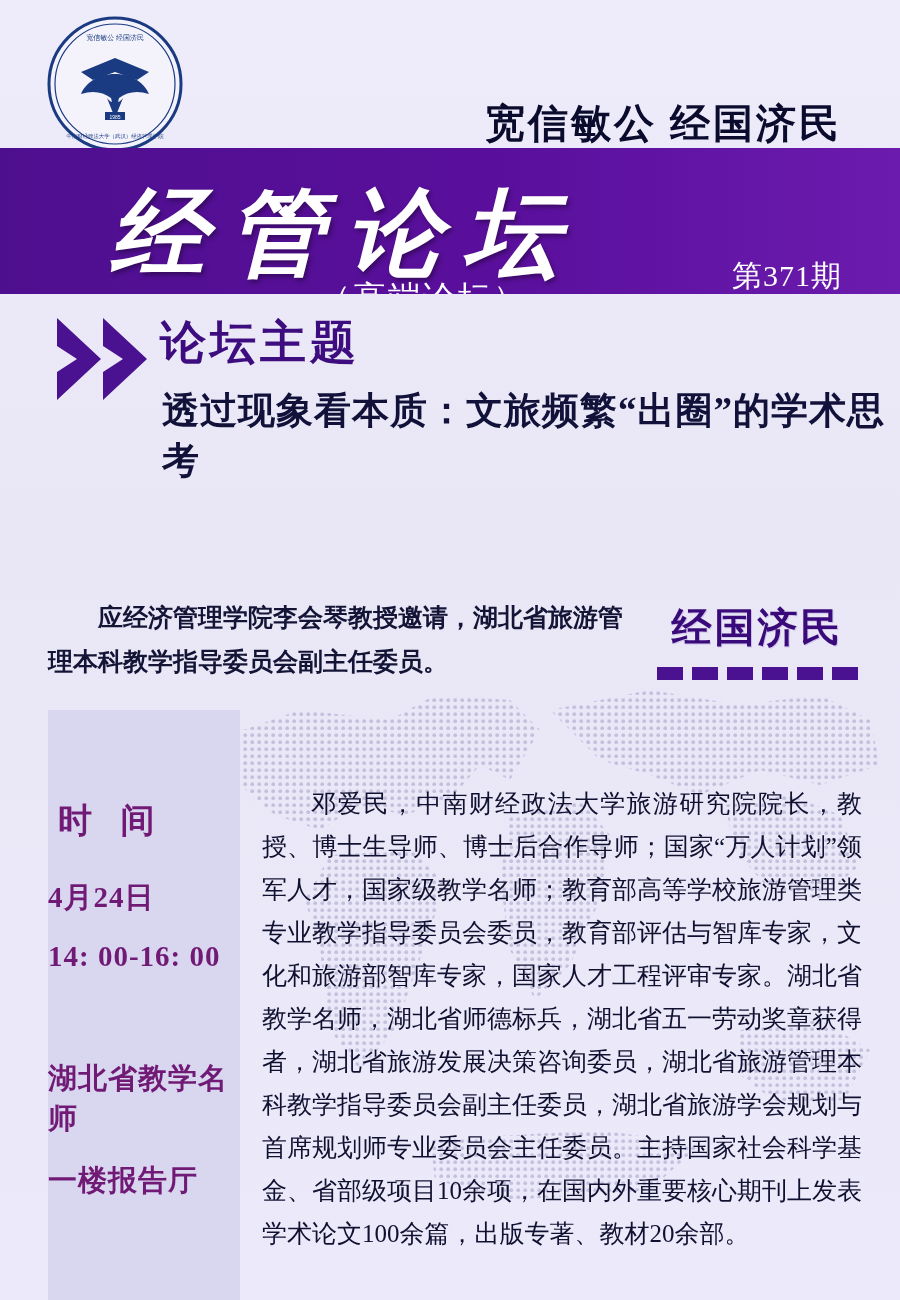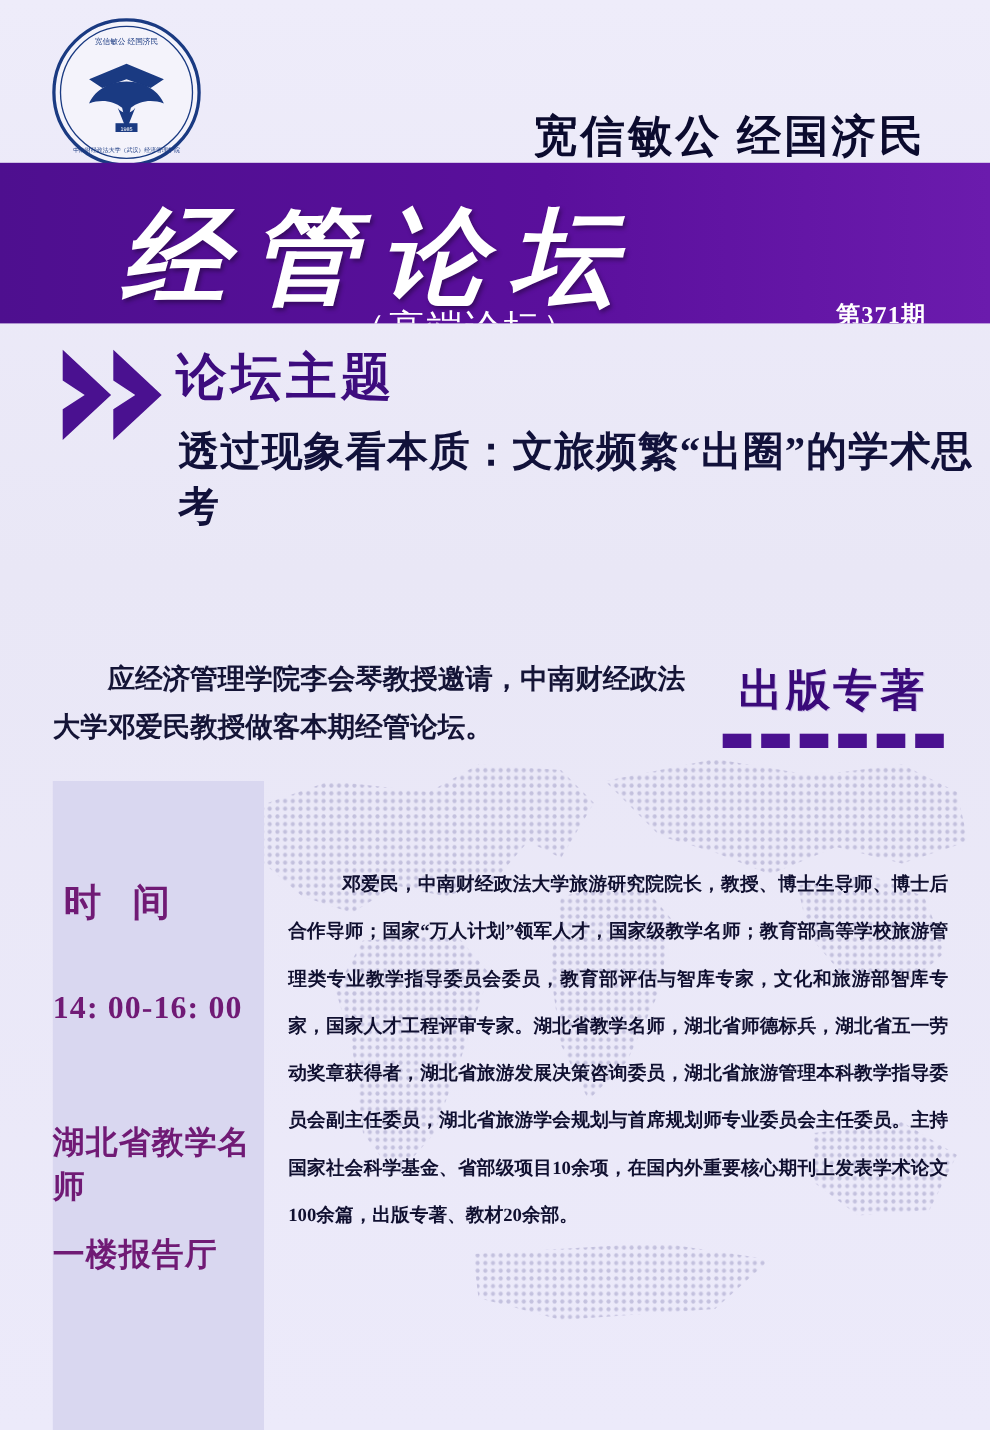--- a/index.html
+++ b/index.html
@@ -79,23 +79,23 @@
     left: 318px;
     top: 128px;
     font-size: 33px;
     font-weight: normal;
     color: #ffffff;
     letter-spacing: 2px;
   }
   .band-issue {
     position: absolute;
     right: 58px;
-    top: 124px;
-    font-size: 22px;
-    font-weight: bold;
+    top: 108px;
+    font-size: 30px;
+    font-weight: normal;
     color: #ffffff;
     letter-spacing: 1px;
   }
 
   
   .theme-wrap {
     position: relative;
     height: 195px;
     text-decoration: underline;
   }
@@ -191,22 +191,22 @@
   .sp-3 { height: 22px; }
   .sp-4 { height: 56px; }
   .sp-5 { height: 30px; }
 
   
   .bio {
     position: absolute;
     left: 262px;
     top: 782px;
     width: 600px;
-    font-size: 17px;
-    font-weight: bold;
+    font-size: 25px;
+    font-weight: normal;
     line-height: 43px;
     color: #101030;
     text-indent: 49px;
     text-align: justify;
   }
 </style>
 </head>
 <body>
 
 <div class="poster">
@@ -254,38 +254,39 @@
 
   <div class="theme-wrap">
     <svg class="chevrons" viewBox="0 0 110 86">
       <path d="M2,2 L46,43 L2,84 L2,56 L22,43 L2,30 Z" fill="#4a1190"></path>
       <path d="M48,2 L92,43 L48,84 L48,56 L68,43 L48,30 Z" fill="#4a1190"></path>
     </svg>
     <div class="theme-label">论坛主题</div>
     <div class="theme-text">透过现象看本质：文旅频繁“出圈”的学术思考</div>
   </div>
 
-  <div class="intro">应经济管理学院李会琴教授邀请，中南财经政法大学邓爱民教授做客本期经管论坛。</div>
+  <div class="intro">应经济管理学院李会琴教授邀请，湖北省旅游管理本科教学指导委员会副主任委员。</div>
 
   <div class="guest-head">
-    <div class="guest-head-title">出版专著</div>
+    <div class="guest-head-title">经国济民</div>
     <div class="dashbar">
       <i></i>
         <i></i>
         <i></i>
         <i></i>
         <i></i>
         <i></i>
     </div>
   </div>
 
   <div class="info-panel">
     <div class="sp-1"></div>
     <div class="lbl">时 间</div>
     <div class="sp-2"></div>
+    <div class="val">4月24日</div>
     <div class="sp-3"></div>
     <div class="val">14: 00-16: 00</div>
     <div class="sp-4"></div>
     <div class="sp-5"></div>
     <div class="val">湖北省教学名师</div>
     <div class="sp-3"></div>
     <div class="val">一楼报告厅</div>
   </div>
 
   <div class="bio">邓爱民，中南财经政法大学旅游研究院院长，教授、博士生导师、博士后合作导师；国家“万人计划”领军人才，国家级教学名师；教育部高等学校旅游管理类专业教学指导委员会委员，教育部评估与智库专家，文化和旅游部智库专家，国家人才工程评审专家。湖北省教学名师，湖北省师德标兵，湖北省五一劳动奖章获得者，湖北省旅游发展决策咨询委员，湖北省旅游管理本科教学指导委员会副主任委员，湖北省旅游学会规划与首席规划师专业委员会主任委员。主持国家社会科学基金、省部级项目10余项，在国内外重要核心期刊上发表学术论文100余篇，出版专著、教材20余部。</div>

